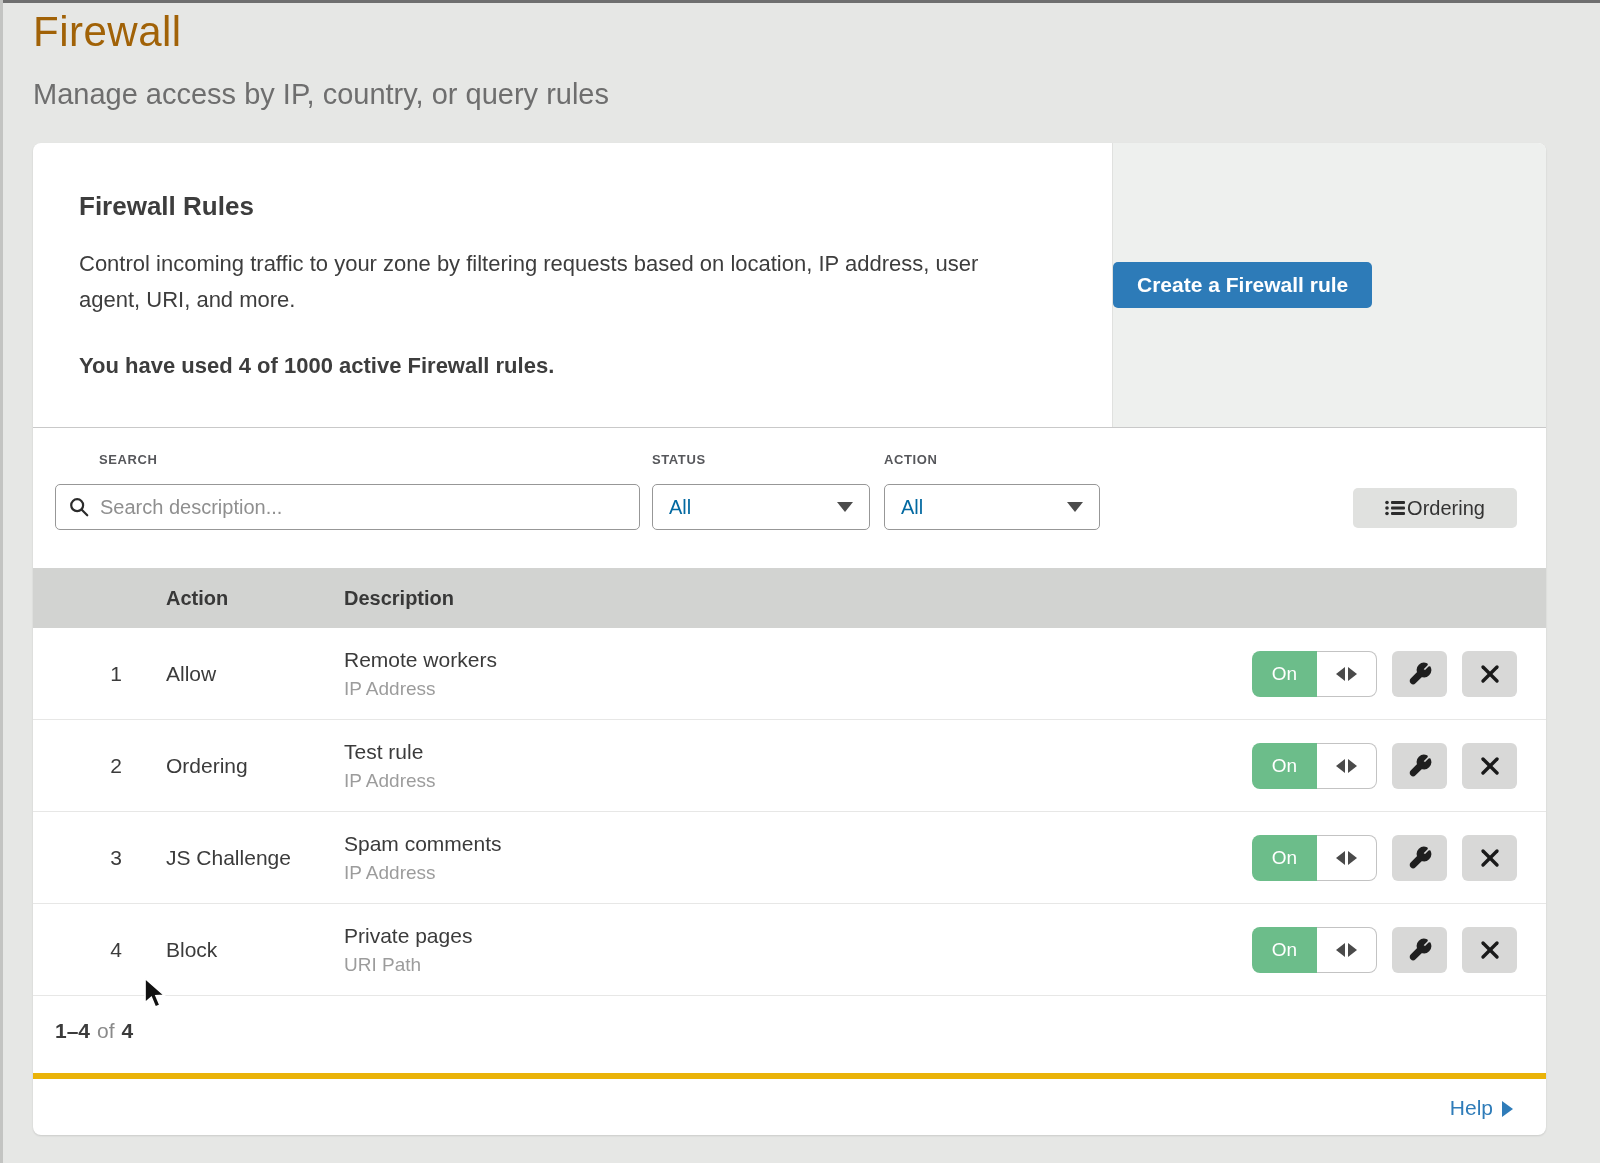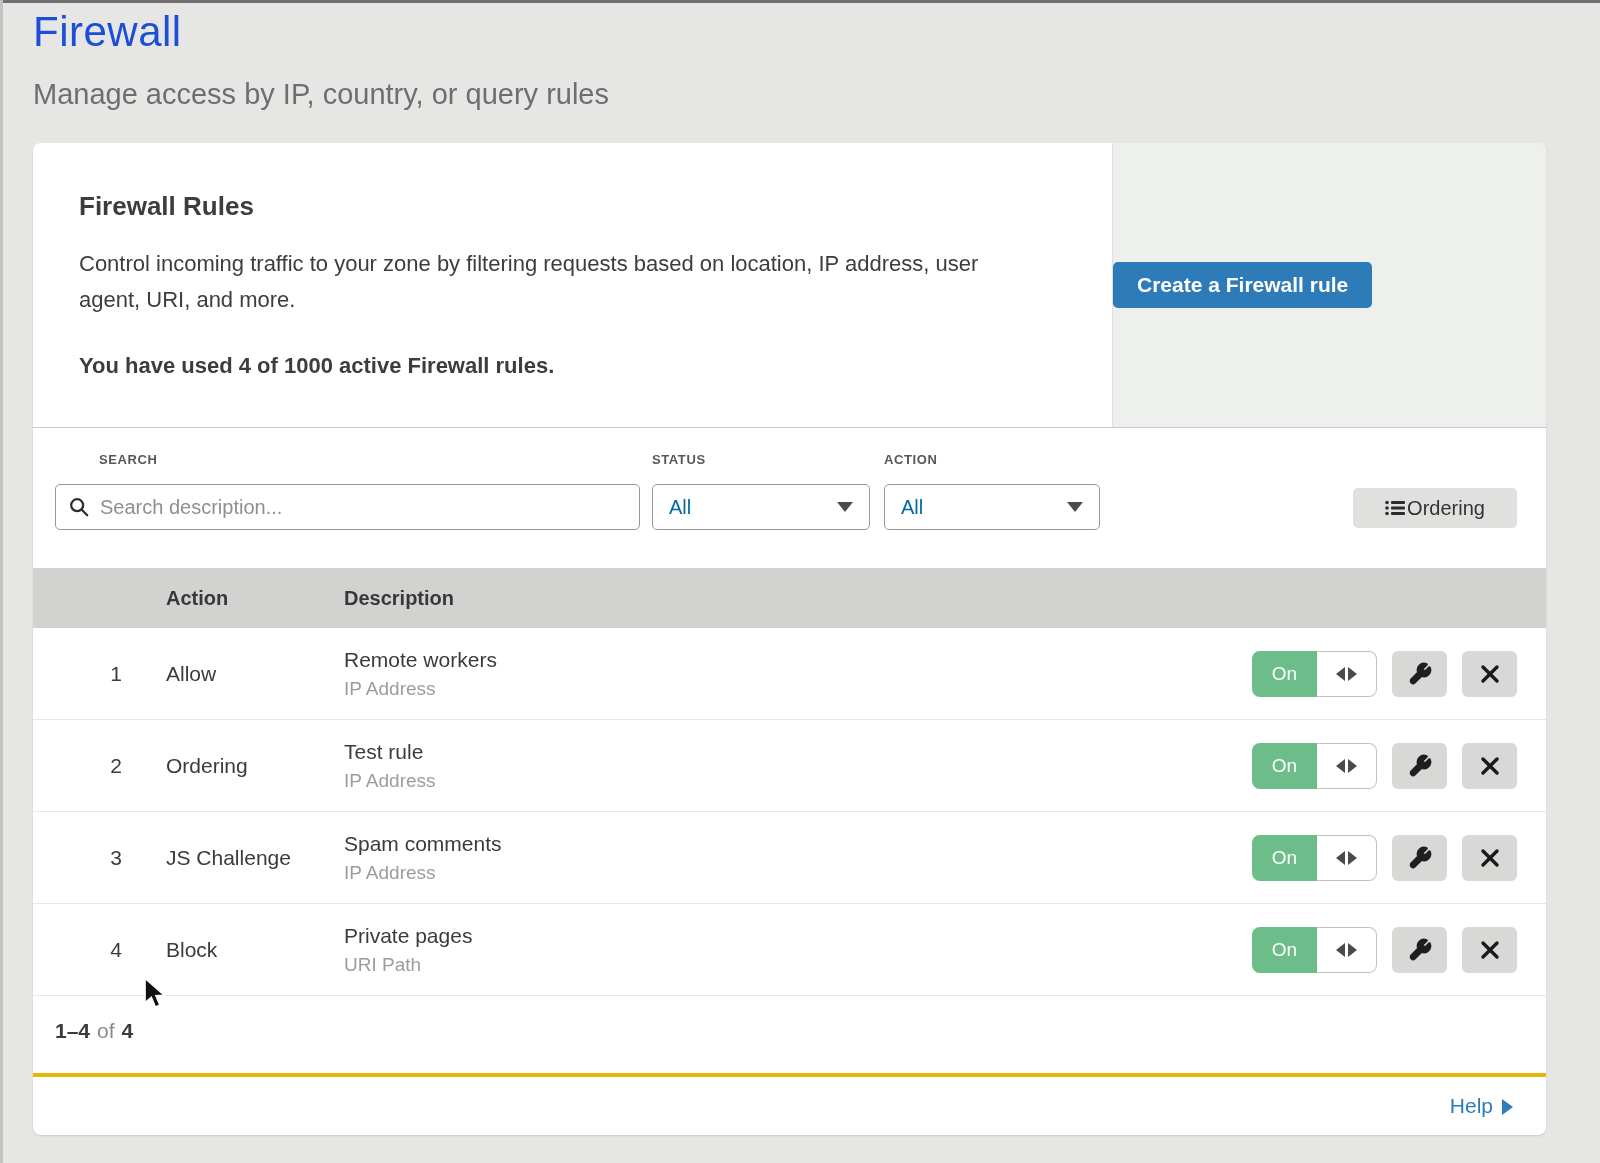--- a/index.html
+++ b/index.html
@@ -7,21 +7,21 @@
   body {
     position:relative;
     background:#e6e7e5;
     font-family:"Liberation Sans","DejaVu Sans",sans-serif;
     color:#3b3b3b;
     overflow:hidden;
   }
   .top-strip { position:absolute; top:0; left:0; width:1600px; height:3px; background:#6f6f6f; }
   .left-strip { position:absolute; top:0; left:0; width:3px; height:1163px; background:#c3c4c2; }
 
-  .page-title { position:absolute; left:33px; top:8px; font-size:42px; font-weight:400; color:#1d4ed8; letter-spacing:.5px; }
+  .page-title { position:absolute; left:33px; top:8px; font-size:42px; font-weight:400; color:#a16207; letter-spacing:.5px; }
   .page-subtitle { position:absolute; left:33px; top:78px; font-size:29px; font-weight:400; color:#6e6e6e; }
 
   .card {
     position:absolute; left:33px; top:143px; width:1513px; height:992px;
     background:#ffffff; border-radius:8px; overflow:hidden;
     box-shadow:0 1px 2px rgba(0,0,0,.12);
   }
 
   
   .top-section { display:flex; height:284px; }
@@ -91,21 +91,21 @@
     position:absolute; top:23px; width:55px; height:46px; background:#d8d8d7; border:none; border-radius:6px;
     display:flex; align-items:center; justify-content:center; cursor:pointer;
   }
   .btn-wrench { left:1359px; }
   .btn-close { left:1429px; }
 
   
   .pagination { position:absolute; left:22px; top:876px; font-size:21px; color:#8a8a8a; }
   .pagination .strong { font-weight:700; color:#3b3b3b; }
   .pagination .sep { margin:0 7px; }
-  .help-bar { position:absolute; left:0; top:930px; width:100%; height:76px; border-top:4px solid #eab308; }
+  .help-bar { position:absolute; left:0; top:930px; width:100%; height:76px; border-top:6px solid #eab308; }
   .help-link { position:absolute; right:33px; top:17px; font-size:21px; color:#2f7cb9; display:flex; align-items:center; gap:9px; text-decoration:none; cursor:pointer; }
   .help-arrow { width:0; height:0; border-top:8px solid transparent; border-bottom:8px solid transparent; border-left:11px solid #2f7cb9; margin-top:2px; }
 
   .cursor { position:absolute; left:142px; top:977px; pointer-events:none; }
 </style>
 </head>
 <body>
 
 <div class="top-strip"></div>
 <div class="left-strip"></div>

